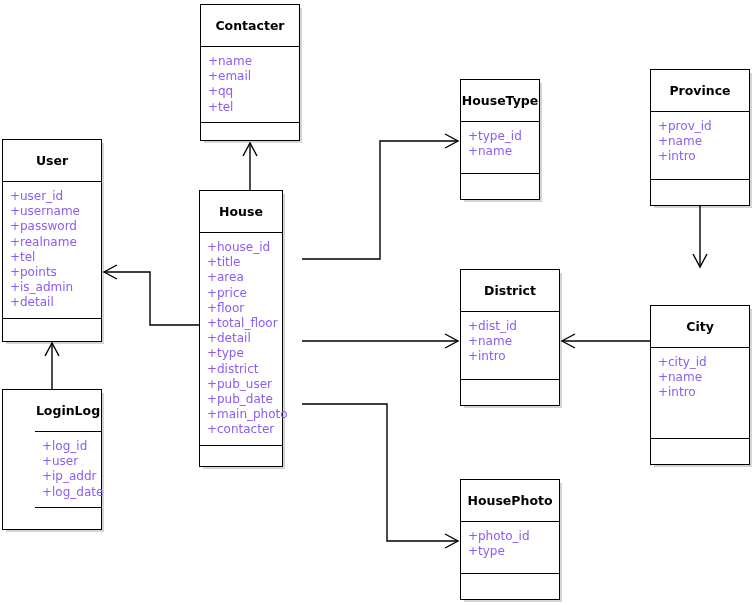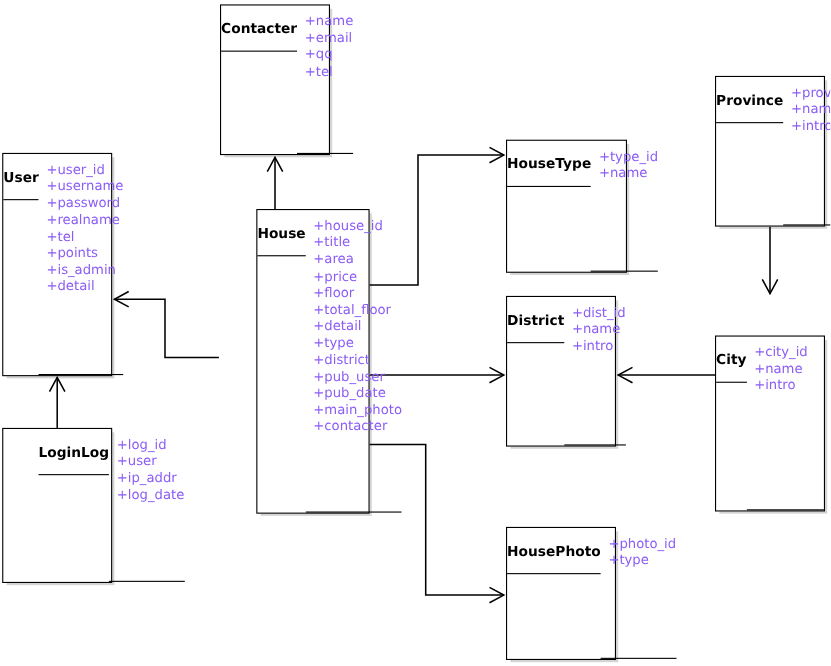--- a/index.html
+++ b/index.html
@@ -26,20 +26,21 @@
     height: 605px;
     pointer-events: none;
   }
   .uml-class {
     position: absolute;
     box-sizing: border-box;
     background: #ffffff;
     border: 1.3px solid #000000;
     box-shadow: 3px 3px 0 -1px rgba(0,0,0,0.17);
     display: flex;
+    flex-direction: column;
     z-index: 2;
   }
   .class-title {
     box-sizing: border-box;
     text-align: center;
     font-weight: bold;
     font-size: 12.5px;
     color: #000000;
     border-bottom: 1.3px solid #000000;
     display: flex;
@@ -136,40 +137,40 @@
         <div class="attr-row"><span class="attr-vis">+</span><span>username</span></div>
         <div class="attr-row"><span class="attr-vis">+</span><span>password</span></div>
         <div class="attr-row"><span class="attr-vis">+</span><span>realname</span></div>
         <div class="attr-row"><span class="attr-vis">+</span><span>tel</span></div>
         <div class="attr-row"><span class="attr-vis">+</span><span>points</span></div>
         <div class="attr-row"><span class="attr-vis">+</span><span>is_admin</span></div>
         <div class="attr-row"><span class="attr-vis">+</span><span>detail</span></div>
       </div>
       <div class="class-methods" style="height: 23px;"></div>
     </div>
-    <div class="uml-class" style="left: 199px; top: 190px; width: 103px; height: 277px; margin-left: 34px;">
+    <div class="uml-class" style="left: 199px; top: 190px; width: 84px; height: 277px;">
       <div class="class-title" style="height: 42px;">House</div>
       <div class="class-attrs">
         <div class="attr-row"><span class="attr-vis">+</span><span>house_id</span></div>
         <div class="attr-row"><span class="attr-vis">+</span><span>title</span></div>
         <div class="attr-row"><span class="attr-vis">+</span><span>area</span></div>
         <div class="attr-row"><span class="attr-vis">+</span><span>price</span></div>
         <div class="attr-row"><span class="attr-vis">+</span><span>floor</span></div>
         <div class="attr-row"><span class="attr-vis">+</span><span>total_floor</span></div>
         <div class="attr-row"><span class="attr-vis">+</span><span>detail</span></div>
         <div class="attr-row"><span class="attr-vis">+</span><span>type</span></div>
         <div class="attr-row"><span class="attr-vis">+</span><span>district</span></div>
         <div class="attr-row"><span class="attr-vis">+</span><span>pub_user</span></div>
         <div class="attr-row"><span class="attr-vis">+</span><span>pub_date</span></div>
         <div class="attr-row"><span class="attr-vis">+</span><span>main_photo</span></div>
         <div class="attr-row"><span class="attr-vis">+</span><span>contacter</span></div>
       </div>
       <div class="class-methods" style="height: 23px;"></div>
     </div>
-    <div class="uml-class" style="left: 460px; top: 79px; width: 110px; height: 121px; margin-top: 48px;">
+    <div class="uml-class" style="left: 460px; top: 79px; width: 80px; height: 121px;">
       <div class="class-title" style="height: 42px;">HouseType</div>
       <div class="class-attrs">
         <div class="attr-row"><span class="attr-vis">+</span><span>type_id</span></div>
         <div class="attr-row"><span class="attr-vis">+</span><span>name</span></div>
       </div>
       <div class="class-methods" style="height: 25px;"></div>
     </div>
     <div class="uml-class" style="left: 650px; top: 69px; width: 100px; height: 137px; justify-content: space-between;">
       <div class="class-title" style="height: 42px;">Province</div>
       <div class="class-attrs">

